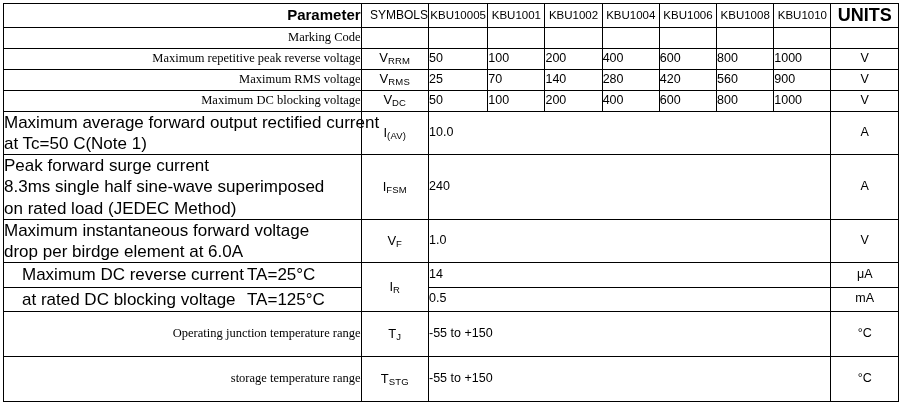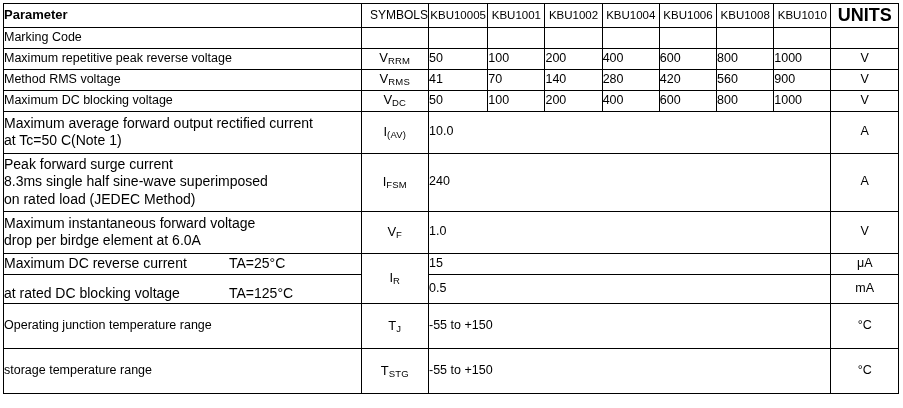--- a/index.html
+++ b/index.html
@@ -29,40 +29,41 @@
   table.spec td {
     border: 1px solid #000000;
     padding: 0;
     vertical-align: middle;
     line-height: 1.25;
   }
   .pad {
     padding: 2px 4px;
   }
   .param-head {
-    text-align: left;
+    text-align: right;
     font-weight: bold;
-    font-size: 13px;
+    font-size: 15px;
   }
   .sym-head {
     text-align: right;
     font-size: 12px;
   }
   .col-head {
     text-align: center;
     font-size: 11.5px;
   }
   .units-head {
     text-align: center;
     font-weight: bold;
     font-size: 18px;
   }
   .left {
-    text-align: left;
+    text-align: right;
     padding-left: 5px;
+    font-family: Liberation Serif, serif;
   }
   .sym {
     text-align: center;
     font-size: 13px;
     white-space: nowrap;
   }
   .sym sub {
     font-size: 9.5px;
     vertical-align: baseline;
     position: relative;
@@ -74,35 +75,36 @@
     text-align: left;
     font-size: 12.5px;
   }
   .units {
     text-align: center;
     font-size: 12.5px;
   }
   .multi {
     padding: 3px 5px;
     text-align: left;
-    font-size: 14px;
+    font-size: 17px;
   }
   .multi div {
     white-space: nowrap;
   }
   .tight {
     line-height: 1.3;
   }
   .ta-line {
     display: flex;
     justify-content: flex-start;
   }
   .ta-line .lbl {
     min-width: 225px;
     display: inline-block;
+    margin-left: 18px;
   }
   .h2 { height: 21px; }
 </style>
 </head>
 <body>
 
 <div id="sheet">
   <table class="spec">
     <colgroup>
       <col style="width:350px">
@@ -151,23 +153,23 @@
         <td class="val">100</td>
         <td class="val">200</td>
         <td class="val">400</td>
         <td class="val">600</td>
         <td class="val">800</td>
         <td class="val">1000</td>
         <td class="units">V</td>
       </tr>
 
       <tr class="h2">
-        <td class="left">Method RMS voltage</td>
+        <td class="left">Maximum RMS voltage</td>
         <td class="sym"><span>V</span><sub>RMS</sub></td>
-        <td class="val">41</td>
+        <td class="val">25</td>
         <td class="val">70</td>
         <td class="val">140</td>
         <td class="val">280</td>
         <td class="val">420</td>
         <td class="val">560</td>
         <td class="val">900</td>
         <td class="units">V</td>
       </tr>
 
       <tr class="h2">
@@ -215,26 +217,26 @@
       </tr>
 
       <tr style="height:21px">
         <td class="multi" style="padding-top:1px;padding-bottom:1px">
           <div class="ta-line">
             <span class="lbl">Maximum DC reverse current</span>
             <span>TA=25°C</span>
           </div>
         </td>
         <td class="sym" rowspan="2"><span>I</span><sub>R</sub></td>
-        <td class="val" colspan="7">15</td>
+        <td class="val" colspan="7">14</td>
         <td class="units">μA</td>
       </tr>
 
       <tr style="height:21px">
-        <td class="multi" style="padding-top:10px;padding-bottom:1px">
+        <td class="multi" style="padding-top:1px;padding-bottom:1px">
           <div class="ta-line">
             <span class="lbl">at rated DC blocking voltage</span>
             <span>TA=125°C</span>
           </div>
         </td>
         <td class="val" colspan="7">0.5</td>
         <td class="units">mA</td>
       </tr>
 
       <tr style="height:45px">

